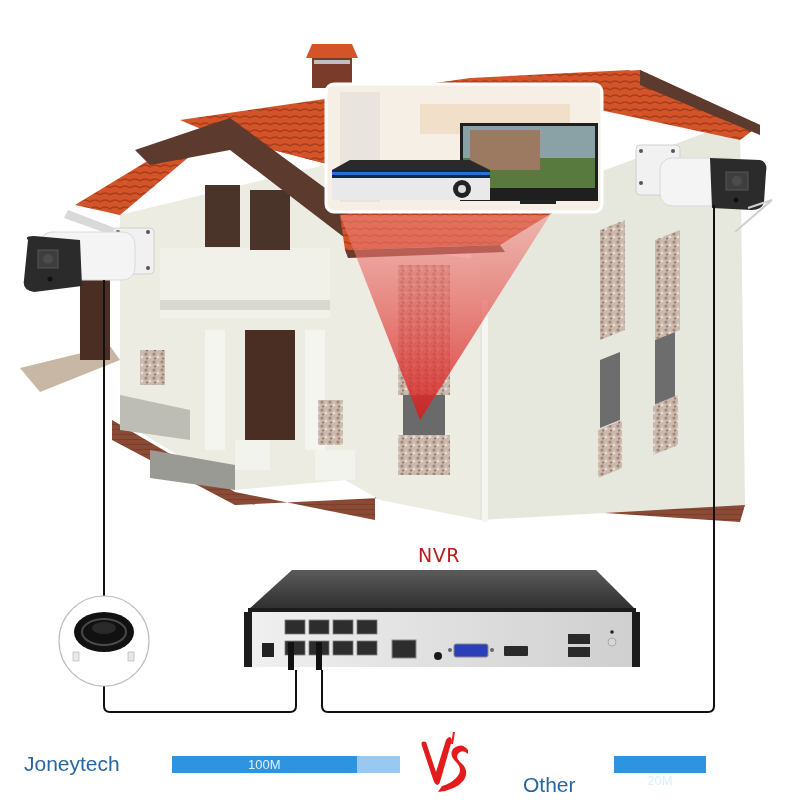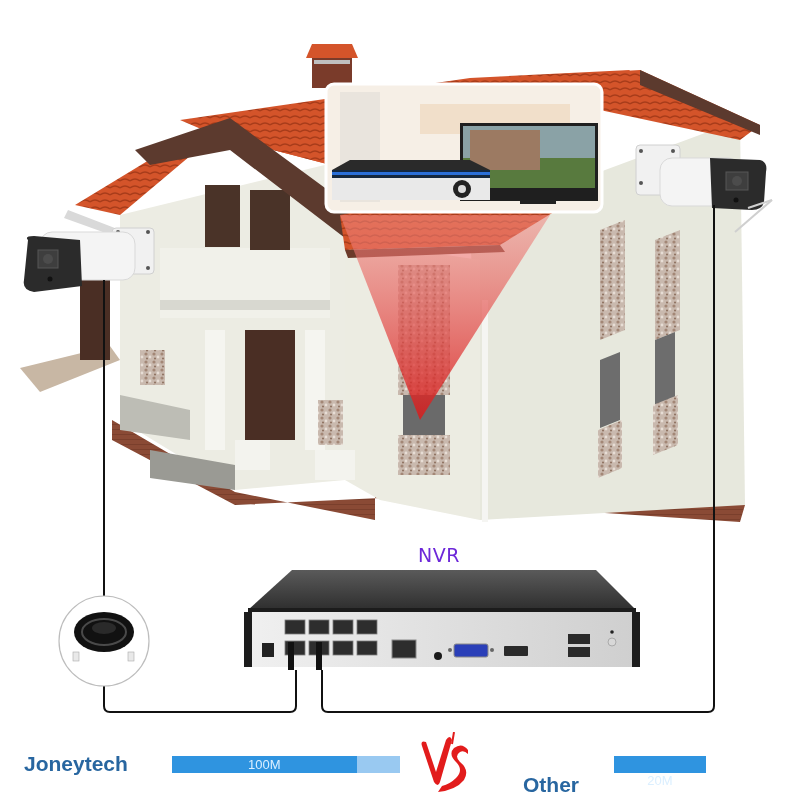--- a/index.html
+++ b/index.html
@@ -1,19 +1,19 @@
 <!DOCTYPE html>
 <html><head>
 <meta charset="utf-8">
 <style>
   html, body { margin:0; padding:0; background:#ffffff; }
   #stage { position:relative; width:800px; height:800px; overflow:hidden; background:#ffffff; font-family:"Liberation Sans", sans-serif; }
   svg { position:absolute; left:0; top:0; }
-  .label-nvr { position:absolute; left:418px; top:544px; font-size:19px; color:#6d28d9; letter-spacing:0.5px; font-family:"DejaVu Sans", sans-serif; }
-  .brand { position:absolute; top:752px; font-size:21px; font-weight:bold; color:#2866a0; font-family:"Liberation Sans", sans-serif; }
+  .label-nvr { position:absolute; left:418px; top:544px; font-size:19px; color:#b91c1c; letter-spacing:0.5px; font-family:"DejaVu Sans", sans-serif; }
+  .brand { position:absolute; top:752px; font-size:21px; font-weight:normal; color:#2866a0; font-family:"Liberation Sans", sans-serif; }
   .brand.left { left:24px; }
   .brand.right { left:523px;margin-top:21px; }
   .bar { position:absolute; top:756px; height:17px; }
   .bar .fill { position:absolute; left:0; top:0; height:100%; background:#2f94e0; }
   .bar .track { position:absolute; left:0; top:0; width:100%; height:100%; background:#99c9f1; }
   .bar .txt { position:absolute; left:0; top:0; height:100%; display:flex; align-items:center; justify-content:center; color:#dbefff; font-size:13px; font-family:"Liberation Sans", sans-serif; }
   .vs { position:absolute; left:416px; top:732px; width:56px; height:62px; }
 </style>
 </head>
 <body>

